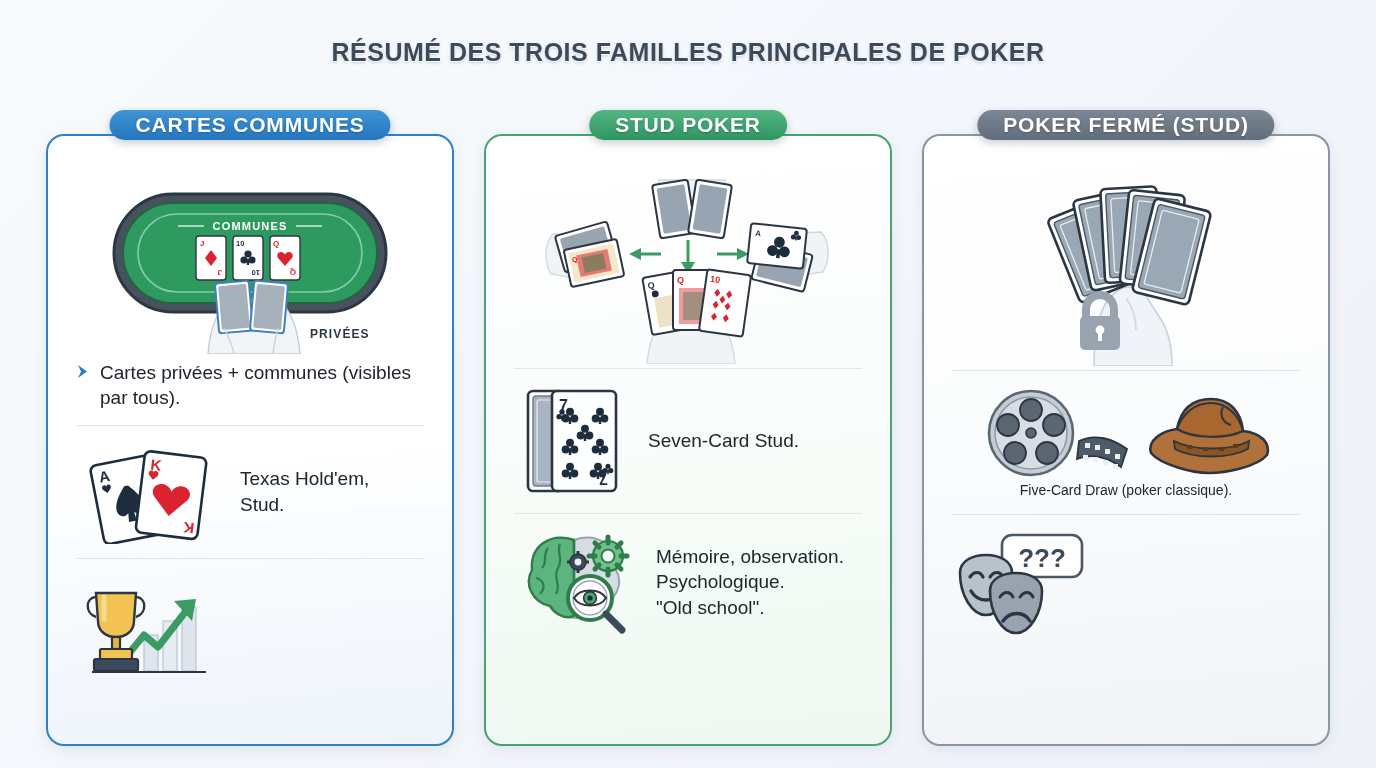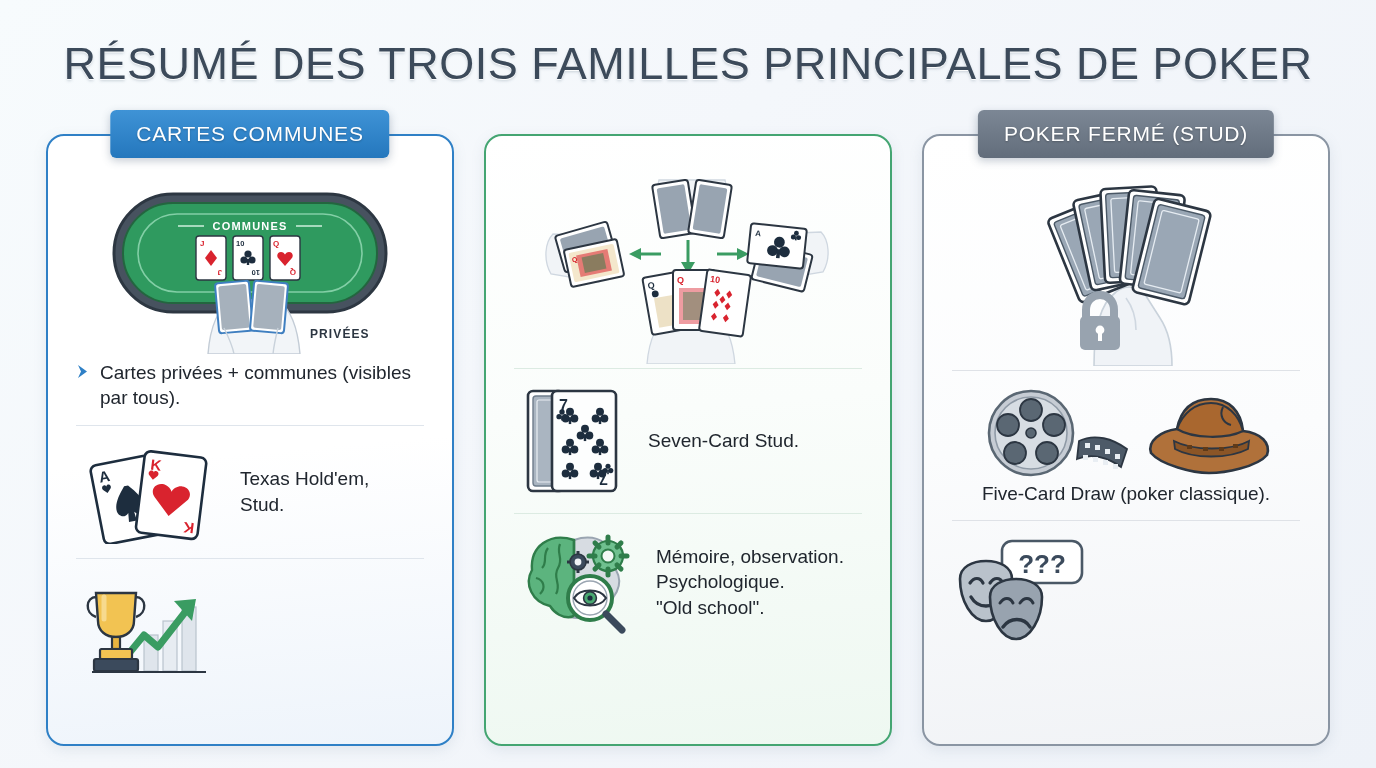--- a/index.html
+++ b/index.html
@@ -13,22 +13,22 @@
 
   body {
     font-family: "Liberation Sans", sans-serif;
     background: linear-gradient(135deg, #f7fbfd 0%, #f4f7fb 40%, #eef2f8 100%);
     position: relative;
   }
 
   
   .page-title {
     text-align: center;
-    font-size: 45px;
-    font-weight: 400;
+    font-size: 25px;
+    font-weight: 700;
     letter-spacing: 0.5px;
     color: #3c4a5a;
     padding-top: 38px;
     text-transform: uppercase;
     text-shadow: 0 1px 0 rgba(255,255,255,0.9), 0 2px 3px rgba(90,110,130,0.28);
   }
 
   
   .columns {
     position: absolute;
@@ -63,25 +63,25 @@
     border-color: #8a95a3;
     background: linear-gradient(175deg, #ffffff 0%, #fbfcfd 50%, #f1f3f6 100%);
   }
 
   
   .pill {
     position: absolute;
     top: -26px;
     left: 50%;
     transform: translateX(-50%);
-    padding: 12px 26px;
-    border-radius: 6px;
+    padding: 3px 26px;
+    border-radius: 20px;
     color: #ffffff;
     font-size: 21px;
-    font-weight: 400;
+    font-weight: 700;
     letter-spacing: 0.8px;
     white-space: nowrap;
     text-shadow: 0 1px 2px rgba(0,0,0,0.25);
     box-shadow: 0 3px 8px rgba(70,90,115,0.3);
   }
   .pill.blue { background: linear-gradient(180deg, #3f93d6 0%, #2477bd 100%); }
   .pill.green { background: linear-gradient(180deg, #53b583 0%, #2f9560 100%); }
   .pill.gray { background: linear-gradient(180deg, #7c8795 0%, #626d7b 100%); }
 
   
@@ -121,21 +121,21 @@
   .chevron {
     flex-shrink: 0;
     margin-top: 4px;
   }
 
   .txt {
     font-size: 19px;
     line-height: 1.34;
     color: #20262e;
   }
-  .txt.small { font-size: 19px; }
+  .txt.small { font-size: 14px; }
   .icon-box {
     flex-shrink: 0;
     display: flex;
     align-items: center;
     justify-content: center;
   }
 
   .spacer { flex: 1; }
 
   
@@ -266,20 +266,21 @@
           <rect x="26" y="76" width="32" height="10" rx="1.5" fill="#f2c352" stroke="#2c3642" stroke-width="2.2"></rect>
           <rect x="20" y="86" width="44" height="12" rx="2" fill="#3b4a5c" stroke="#2c3642" stroke-width="2.2"></rect>
           <path d="M30 24 L30 46" stroke="#fae5a8" stroke-width="5" opacity="0.7" stroke-linecap="round"></path>
         </svg>
       </span>
     </div>
     <div class="spacer"></div>
   </div>
 
   <div class="panel green">
+    <div class="pill green">STUD POKER</div>
 
     <div class="illus-block">
       <svg width="330" height="186" viewBox="0 0 330 186">
 
         <g>
           <path d="M136 2 C132 18 134 34 142 44 L196 44 C204 34 206 18 202 2 Z" fill="#f1f4f7" stroke="#cfd7e0" stroke-width="1.3"></path>
           <rect x="133" y="4" width="36" height="54" rx="3" fill="#ffffff" stroke="#2c3642" stroke-width="2" transform="rotate(-9 151 31)"></rect>
           <rect x="137" y="8" width="28" height="46" rx="2" fill="#98a4b1" transform="rotate(-9 151 31)"></rect>
           <rect x="169" y="4" width="36" height="54" rx="3" fill="#ffffff" stroke="#2c3642" stroke-width="2" transform="rotate(9 187 31)"></rect>
           <rect x="173" y="8" width="28" height="46" rx="2" fill="#98a4b1" transform="rotate(9 187 31)"></rect>

